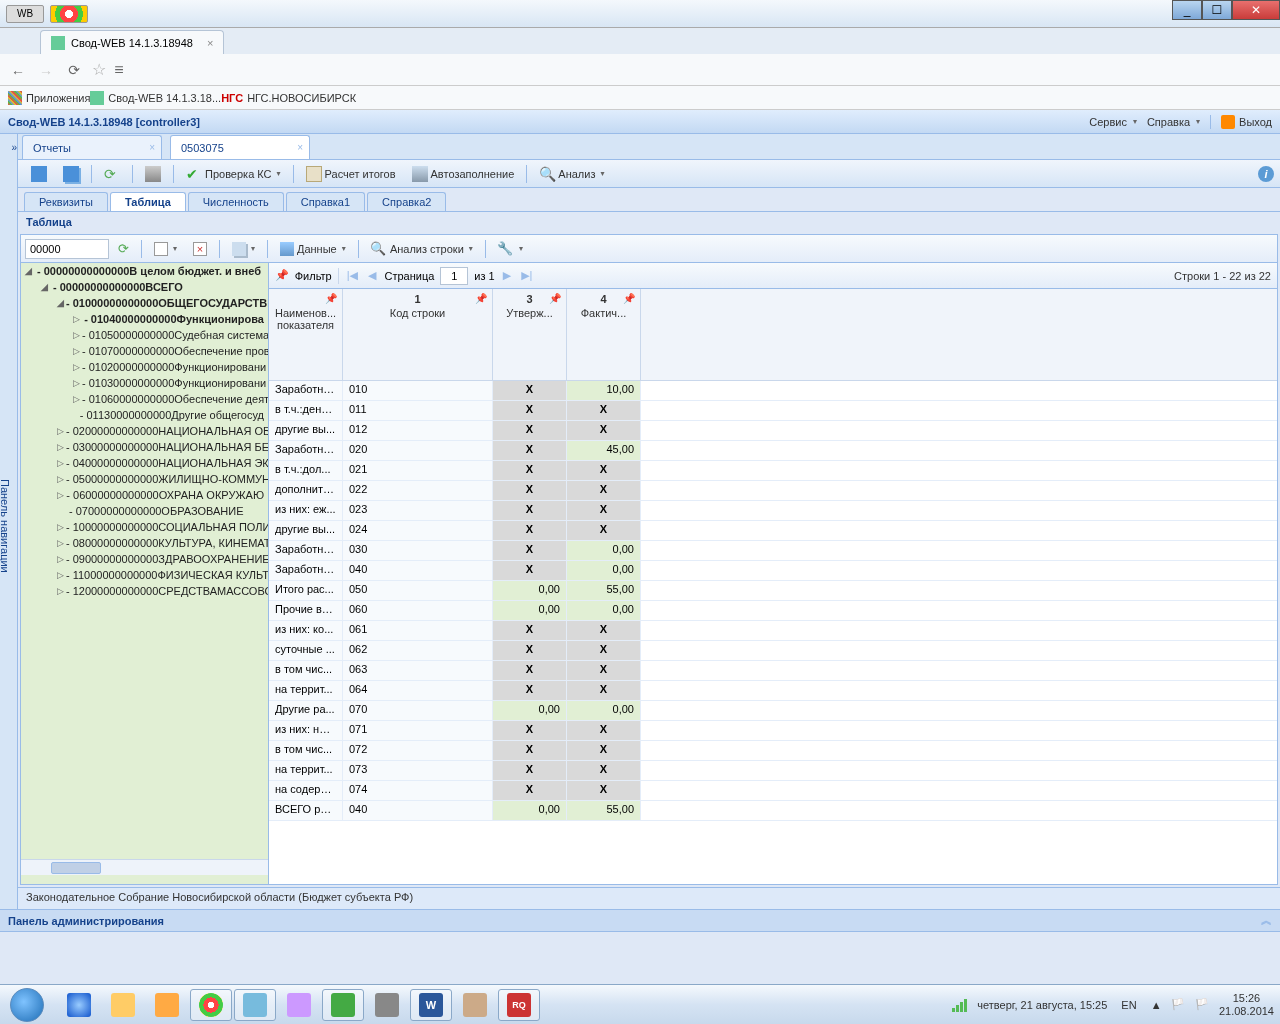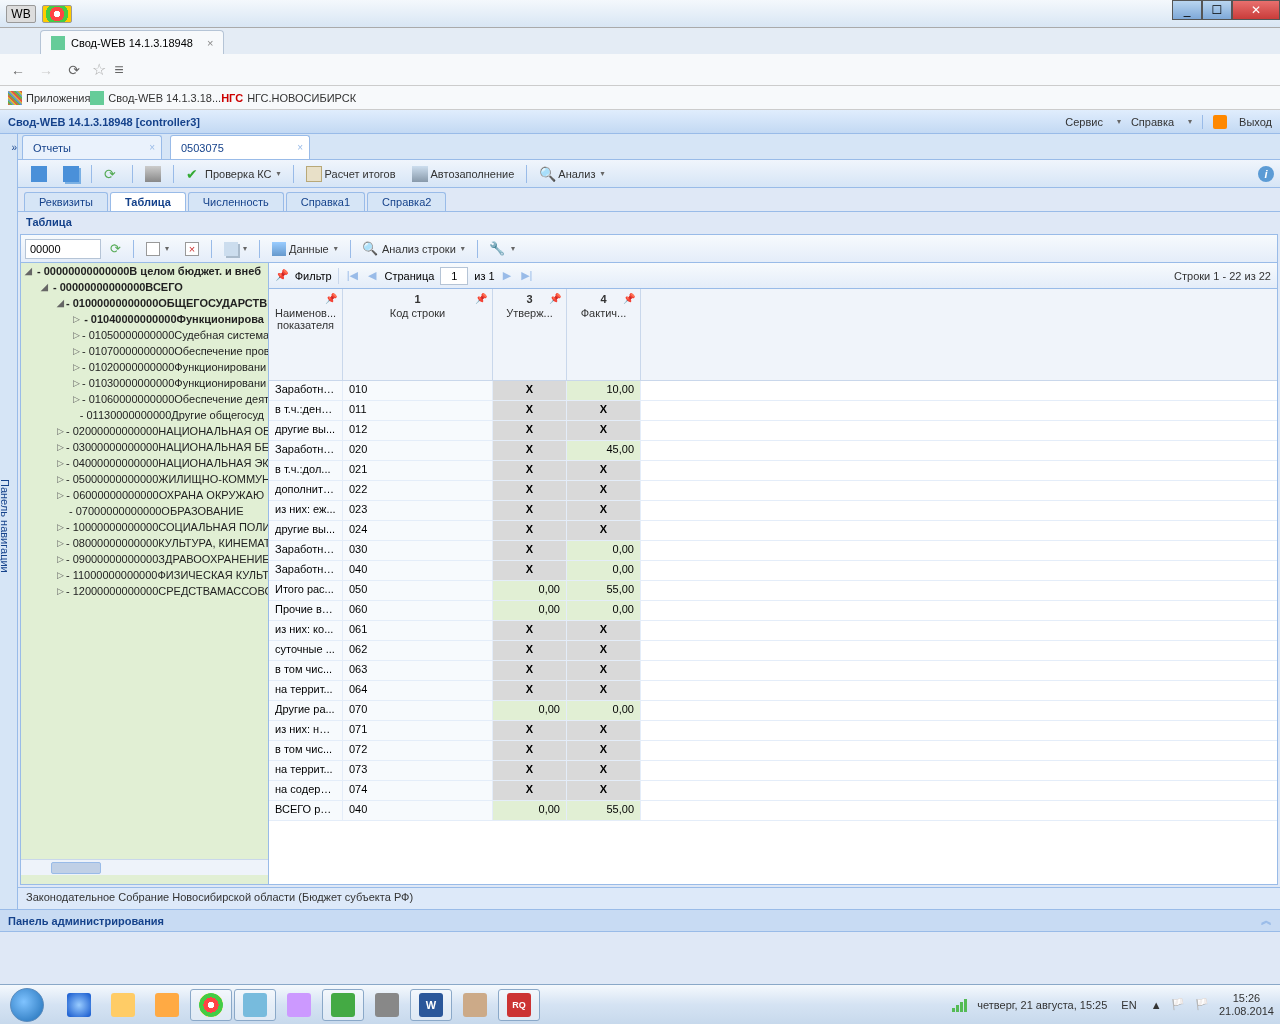--- a/index.html
+++ b/index.html
@@ -1,61 +1,61 @@
 <!DOCTYPE html>
 <html><head>
 <meta charset="utf-8">
 <style>
 *{box-sizing:border-box;margin:0;padding:0;font-family:Tahoma,Arial,sans-serif;font-size:11px}
 body{background:#d7e5f5;width:1280px;height:1024px;overflow:hidden;position:relative}
 .window-titlebar{height:28px;background:linear-gradient(#f4f8fc,#d8e6f4);display:flex;align-items:center;position:relative;border-bottom:1px solid #aaa}
 .tb-left{display:flex;gap:6px;padding-left:6px}
-.tb-icon{width:30px;height:18px;background:#ddd;border:1px solid #999;border-radius:2px;font-size:12px;text-align:center;line-height:16px}
+.tb-icon{width:38px;height:18px;background:#ddd;border:1px solid #999;border-radius:2px;font-size:10px;text-align:center;line-height:16px}
 .win-controls{position:absolute;right:0;top:0;display:flex}
 .win-btn{width:30px;height:20px;border:1px solid #555;font-size:12px;text-align:center;line-height:18px}
 .win-min{background:linear-gradient(#b9d5f0,#7ea8d8)}
 .win-max{background:linear-gradient(#b9d5f0,#7ea8d8)}
 .win-close{background:linear-gradient(#e9706e,#c93c3a);color:#fff;width:48px}
 .browser-tabs{height:26px;background:#e4ecf5;display:flex;align-items:flex-end;padding-left:40px}
 .b-tab{background:#f7f9fb;border:1px solid #b5c4d6;border-bottom:none;border-radius:4px 4px 0 0;padding:4px 10px;display:flex;align-items:center;gap:6px;height:24px}
 .b-tab .fav{width:14px;height:14px;background:#6c9}
 .b-tab .x{color:#888;margin-left:8px}
 .addr-bar{height:32px;background:#f7f9fb;display:flex;align-items:center;padding:0 8px;gap:8px;border-bottom:1px solid #ccc}
 .nav-btn{width:20px;height:20px;color:#666;text-align:center;font-size:14px;line-height:20px}
 .url-box{flex:1;height:24px;border:1px solid #ccc;border-radius:3px;display:flex;align-items:center;padding:0 6px;background:#fff;font-size:13px;color:#444}
 .url-box .globe{width:14px;height:14px;border:1px solid #aaa;border-radius:2px;margin-right:6px}
 .star{color:#aaa;font-size:16px}
 .menu-burger{color:#666;font-size:16px}
 .bookmarks{height:24px;background:#f7f9fb;display:flex;align-items:center;padding:0 8px;border-bottom:1px solid #ccc;color:#333}
 .bookmarks .bk{display:flex;align-items:center;gap:4px}
 .bk-ico{width:14px;height:14px;background:#f80}
 .app-header{height:24px;background:linear-gradient(#e0edfd,#c3d9f3);display:flex;align-items:center;padding:0 8px;color:#15428b;font-weight:bold;border-bottom:1px solid #99bbe8}
 .app-header .right{margin-left:auto;display:flex;gap:10px;font-weight:normal;color:#333}
-.app-header .right span{display:flex;align-items:center;gap:12px}
+.app-header .right span{display:flex;align-items:center;gap:4px}
 .workspace{display:flex;height:775px}
 .side-rail{width:18px;background:#d6e5f6;border-right:1px solid #99bbe8;writing-mode:vertical-rl;text-orientation:mixed;padding-top:8px;color:#15428b;font-size:10px;text-align:center}
 .side-rail .pin{writing-mode:horizontal-tb;font-size:10px}
 .main-area{flex:1;display:flex;flex-direction:column;background:#dfe8f6}
 .doc-tabs{height:26px;display:flex;background:#d6e5f6;border-bottom:1px solid #99bbe8;padding-left:4px;align-items:flex-end}
 .doc-tab{background:#eaf2fc;border:1px solid #99bbe8;border-bottom:none;padding:4px 10px;border-radius:3px 3px 0 0;display:flex;align-items:center;gap:6px;margin-right:8px;color:#15428b;min-width:140px;height:24px;position:relative}
 .doc-tab.active{background:#fff;font-weight:normal}
 .doc-tab .x{position:absolute;right:6px;color:#99bbe8;font-size:10px}
 .toolbar{height:28px;background:linear-gradient(#f0f5fc,#d6e5f6);border-bottom:1px solid #99bbe8;display:flex;align-items:center;padding:0 6px;gap:2px}
 .tbtn{height:22px;padding:0 6px;display:flex;align-items:center;gap:3px;border:1px solid transparent;color:#333;cursor:pointer}
 .tico{width:16px;height:16px;display:inline-block}
 .sep{width:1px;height:18px;background:#99bbe8;margin:0 3px}
 .dd{font-size:8px;color:#666;margin-left:2px}
 .info-ico{margin-left:auto;width:16px;height:16px;border-radius:50%;background:#5b9bd5;color:#fff;text-align:center;line-height:16px;font-style:italic;font-weight:bold}
 .sub-tabs{height:24px;background:#dfe8f6;display:flex;padding-left:6px;border-bottom:1px solid #99bbe8;align-items:flex-end}
 .sub-tab{background:#d6e5f6;border:1px solid #99bbe8;border-bottom:none;padding:3px 14px;border-radius:3px 3px 0 0;margin-right:2px;color:#15428b}
 .sub-tab.active{background:#fff;font-weight:bold}
 .panel-title{padding:4px 8px;color:#15428b;font-weight:bold;background:#dfe8f6}
 .content{flex:1;display:flex;flex-direction:column;background:#fff;border:1px solid #99bbe8;margin:2px}
 .tree-toolbar{height:28px;background:linear-gradient(#f7fafd,#e4edf9);border-bottom:1px solid #99bbe8;display:flex;align-items:center;padding:0 4px;gap:2px}
-.code-input{width:76px;height:20px;border:1px solid #b5c4d6;padding:0 4px;background:#fff}
+.code-input{width:84px;height:20px;border:1px solid #b5c4d6;padding:0 4px;background:#fff}
 .content-body{flex:1;display:flex;overflow:hidden}
 .tree-panel{width:248px;background:#e1efd4;overflow:auto;border-right:1px solid #99bbe8;font-size:11px}
 .tree-node{padding:2px 4px 2px 6px;white-space:nowrap;color:#222;display:flex;align-items:center;gap:2px}
 .tree-node.l0{padding-left:4px;font-weight:bold}
 .tree-node.l1{padding-left:20px;font-weight:bold}
 .tree-node.l2{padding-left:36px;font-weight:bold}
 .tree-node.l3{padding-left:52px}
 .tree-node.l2n{padding-left:36px}
 .exp{width:10px;display:inline-block;color:#666;font-size:9px}
 .grid-panel{flex:1;display:flex;flex-direction:column}

